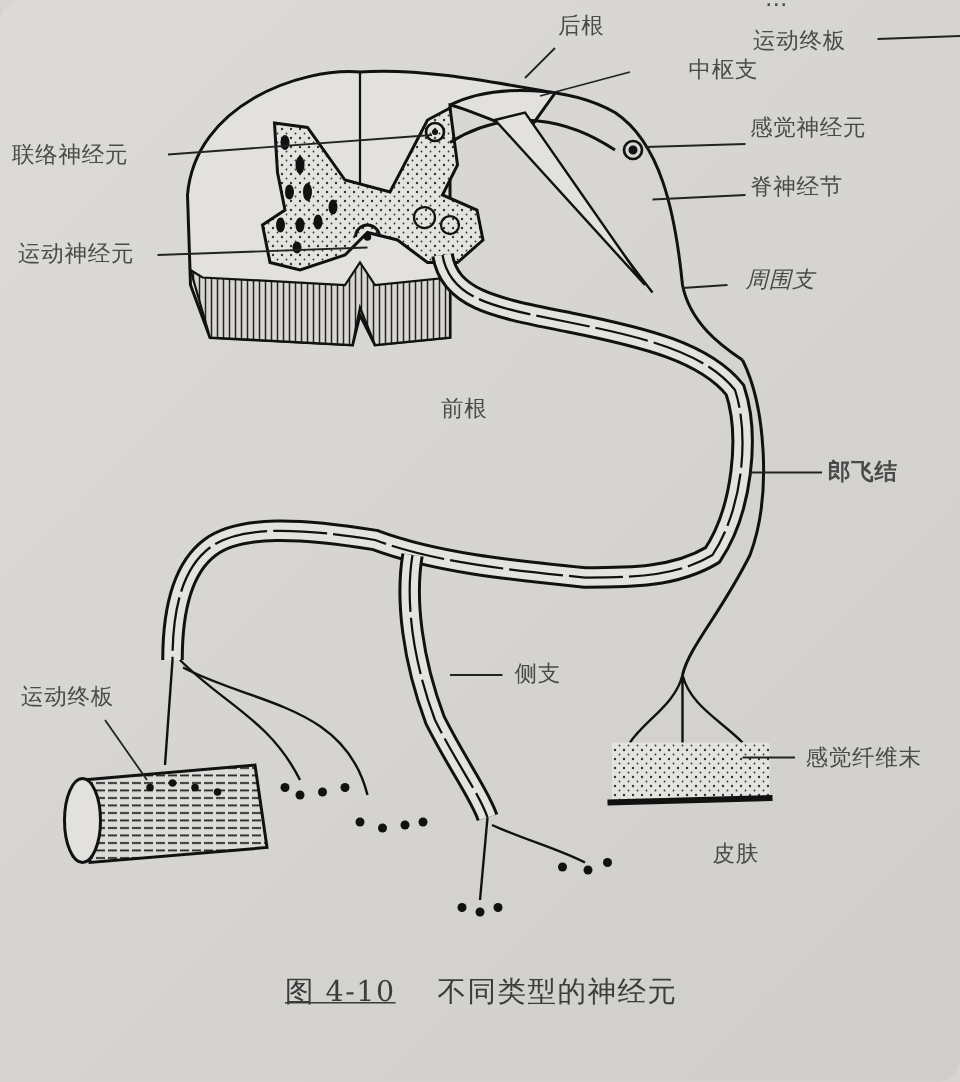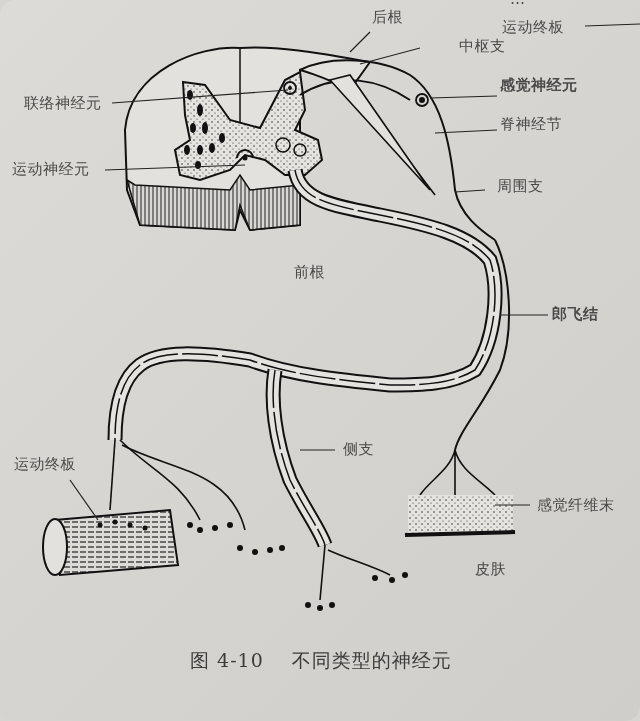--- a/index.html
+++ b/index.html
@@ -2,21 +2,21 @@
 <html><head>
 <meta charset="utf-8">
 <style>
   html, body { margin:0; padding:0; }
   body { width:640px; height:721px; background:#d6d5d1; position:relative; overflow:hidden;
          font-family:"DejaVu Sans", sans-serif; color:#3a3a3a; }
   .page { position:absolute; inset:0; background:linear-gradient(135deg,#dcdbd7 0%,#d4d3cf 60%,#cfceca 100%);border-radius:15px; }
   svg.diagram { position:absolute; left:0; top:0; width:640px; height:721px; }
   .lbl { position:absolute; font-size:15px; color:#4a4a4a; white-space:nowrap; letter-spacing:0.5px; }
   .caption { position:absolute; left:190px; top:648px; font-family:"DejaVu Serif", serif; font-size:19px; color:#3c3c3c; letter-spacing:1px; white-space:nowrap; }
-  .caption .num { margin-right:28px; }
+  .caption .num { margin-right:28px;text-decoration:underline; }
 </style>
 </head>
 <body>
 
 <div class="page">
 
   <svg class="diagram" viewBox="0 0 640 721">
     <defs>
       <pattern id="dots" width="6" height="6" patternUnits="userSpaceOnUse">
         <rect width="6" height="6" fill="#e4e3df"></rect>
@@ -132,24 +132,24 @@
       <line x1="70" y1="480" x2="98" y2="520"></line>
       <line x1="495" y1="505" x2="530" y2="505"></line>
       <line x1="585" y1="26" x2="640" y2="24"></line>
     </g>
   </svg>
 
   <span class="lbl" style="left:510px;top:-10px;">…</span>
   <span class="lbl" style="left:502px;top:18px;">运动终板</span>
   <span class="lbl" style="left:372px;top:8px;">后根</span>
   <span class="lbl" style="left:422px;top:37px;margin-left:37px;">中枢支</span>
-  <span class="lbl" style="left:500px;top:76px;font-weight:bold;">感觉神经元</span>
+  <span class="lbl" style="left:500px;top:76px;">感觉神经元</span>
   <span class="lbl" style="left:500px;top:115px;">脊神经节</span>
-  <span class="lbl" style="left:497px;top:177px;">周围支</span>
-  <span class="lbl" style="left:24px;top:94px;">联络神经元</span>
+  <span class="lbl" style="left:497px;top:177px;font-style:italic;">周围支</span>
+  <span class="lbl" style="left:8px;top:94px;">联络神经元</span>
   <span class="lbl" style="left:12px;top:160px;font-family:Liberation Serif, serif;">运动神经元</span>
   <span class="lbl" style="left:294px;top:263px;">前根</span>
   <span class="lbl" style="left:552px;top:305px;font-weight:bold;">郎飞结</span>
   <span class="lbl" style="left:343px;top:440px;">侧支</span>
   <span class="lbl" style="left:14px;top:455px;">运动终板</span>
   <span class="lbl" style="left:537px;top:496px;">感觉纤维末</span>
   <span class="lbl" style="left:446px;top:560px;margin-left:29px;">皮肤</span>
 
   <div class="caption">
     <span class="num">图 4-10</span><span>不同类型的神经元</span>

